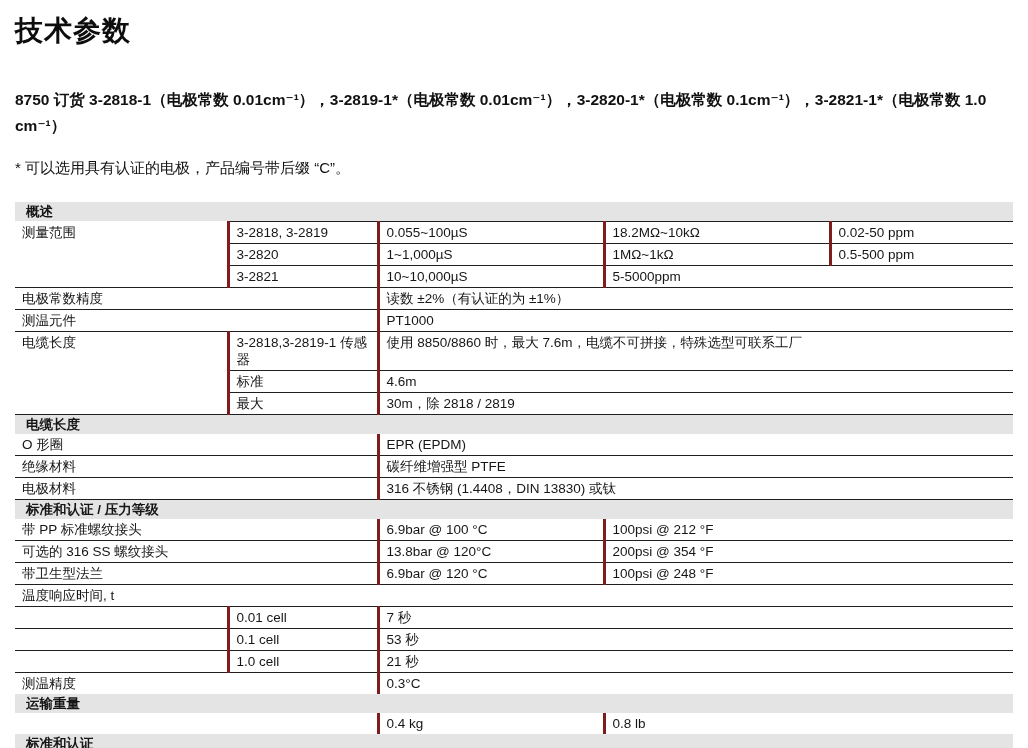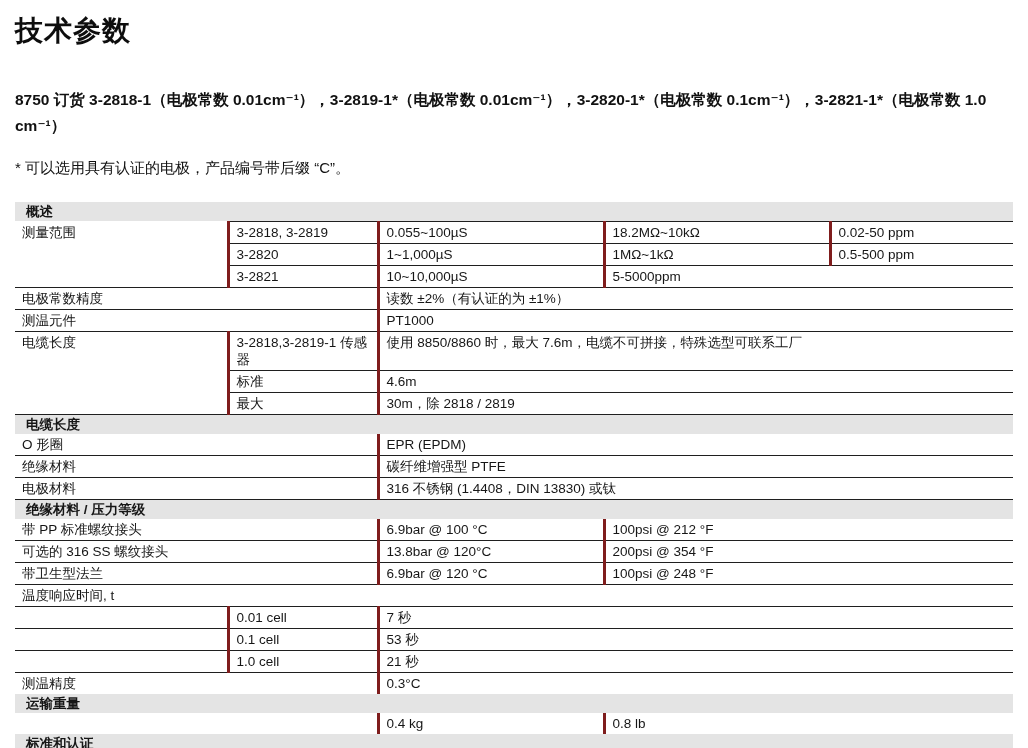--- a/index.html
+++ b/index.html
@@ -136,21 +136,21 @@
       <tr>
         <td colspan="2" class="bb">绝缘材料</td>
         <td colspan="3" class="bl bb">碳纤维增强型 PTFE</td>
       </tr>
       <tr>
         <td colspan="2" class="bb">电极材料</td>
         <td colspan="3" class="bl bb">316 不锈钢 (1.4408，DIN 13830) 或钛</td>
       </tr>
 
       <tr class="sec">
-        <td colspan="5">绝缘材料 / 压力等级</td>
+        <td colspan="5">标准和认证 / 压力等级</td>
       </tr>
       <tr>
         <td colspan="2" class="bb">带 PP 标准螺纹接头</td>
         <td class="bl bb">6.9bar @ 100 °C</td>
         <td colspan="2" class="bl bb">100psi @ 212 °F</td>
       </tr>
       <tr>
         <td colspan="2" class="bb">可选的 316 SS 螺纹接头</td>
         <td class="bl bb">13.8bar @ 120°C</td>
         <td colspan="2" class="bl bb">200psi @ 354 °F</td>

